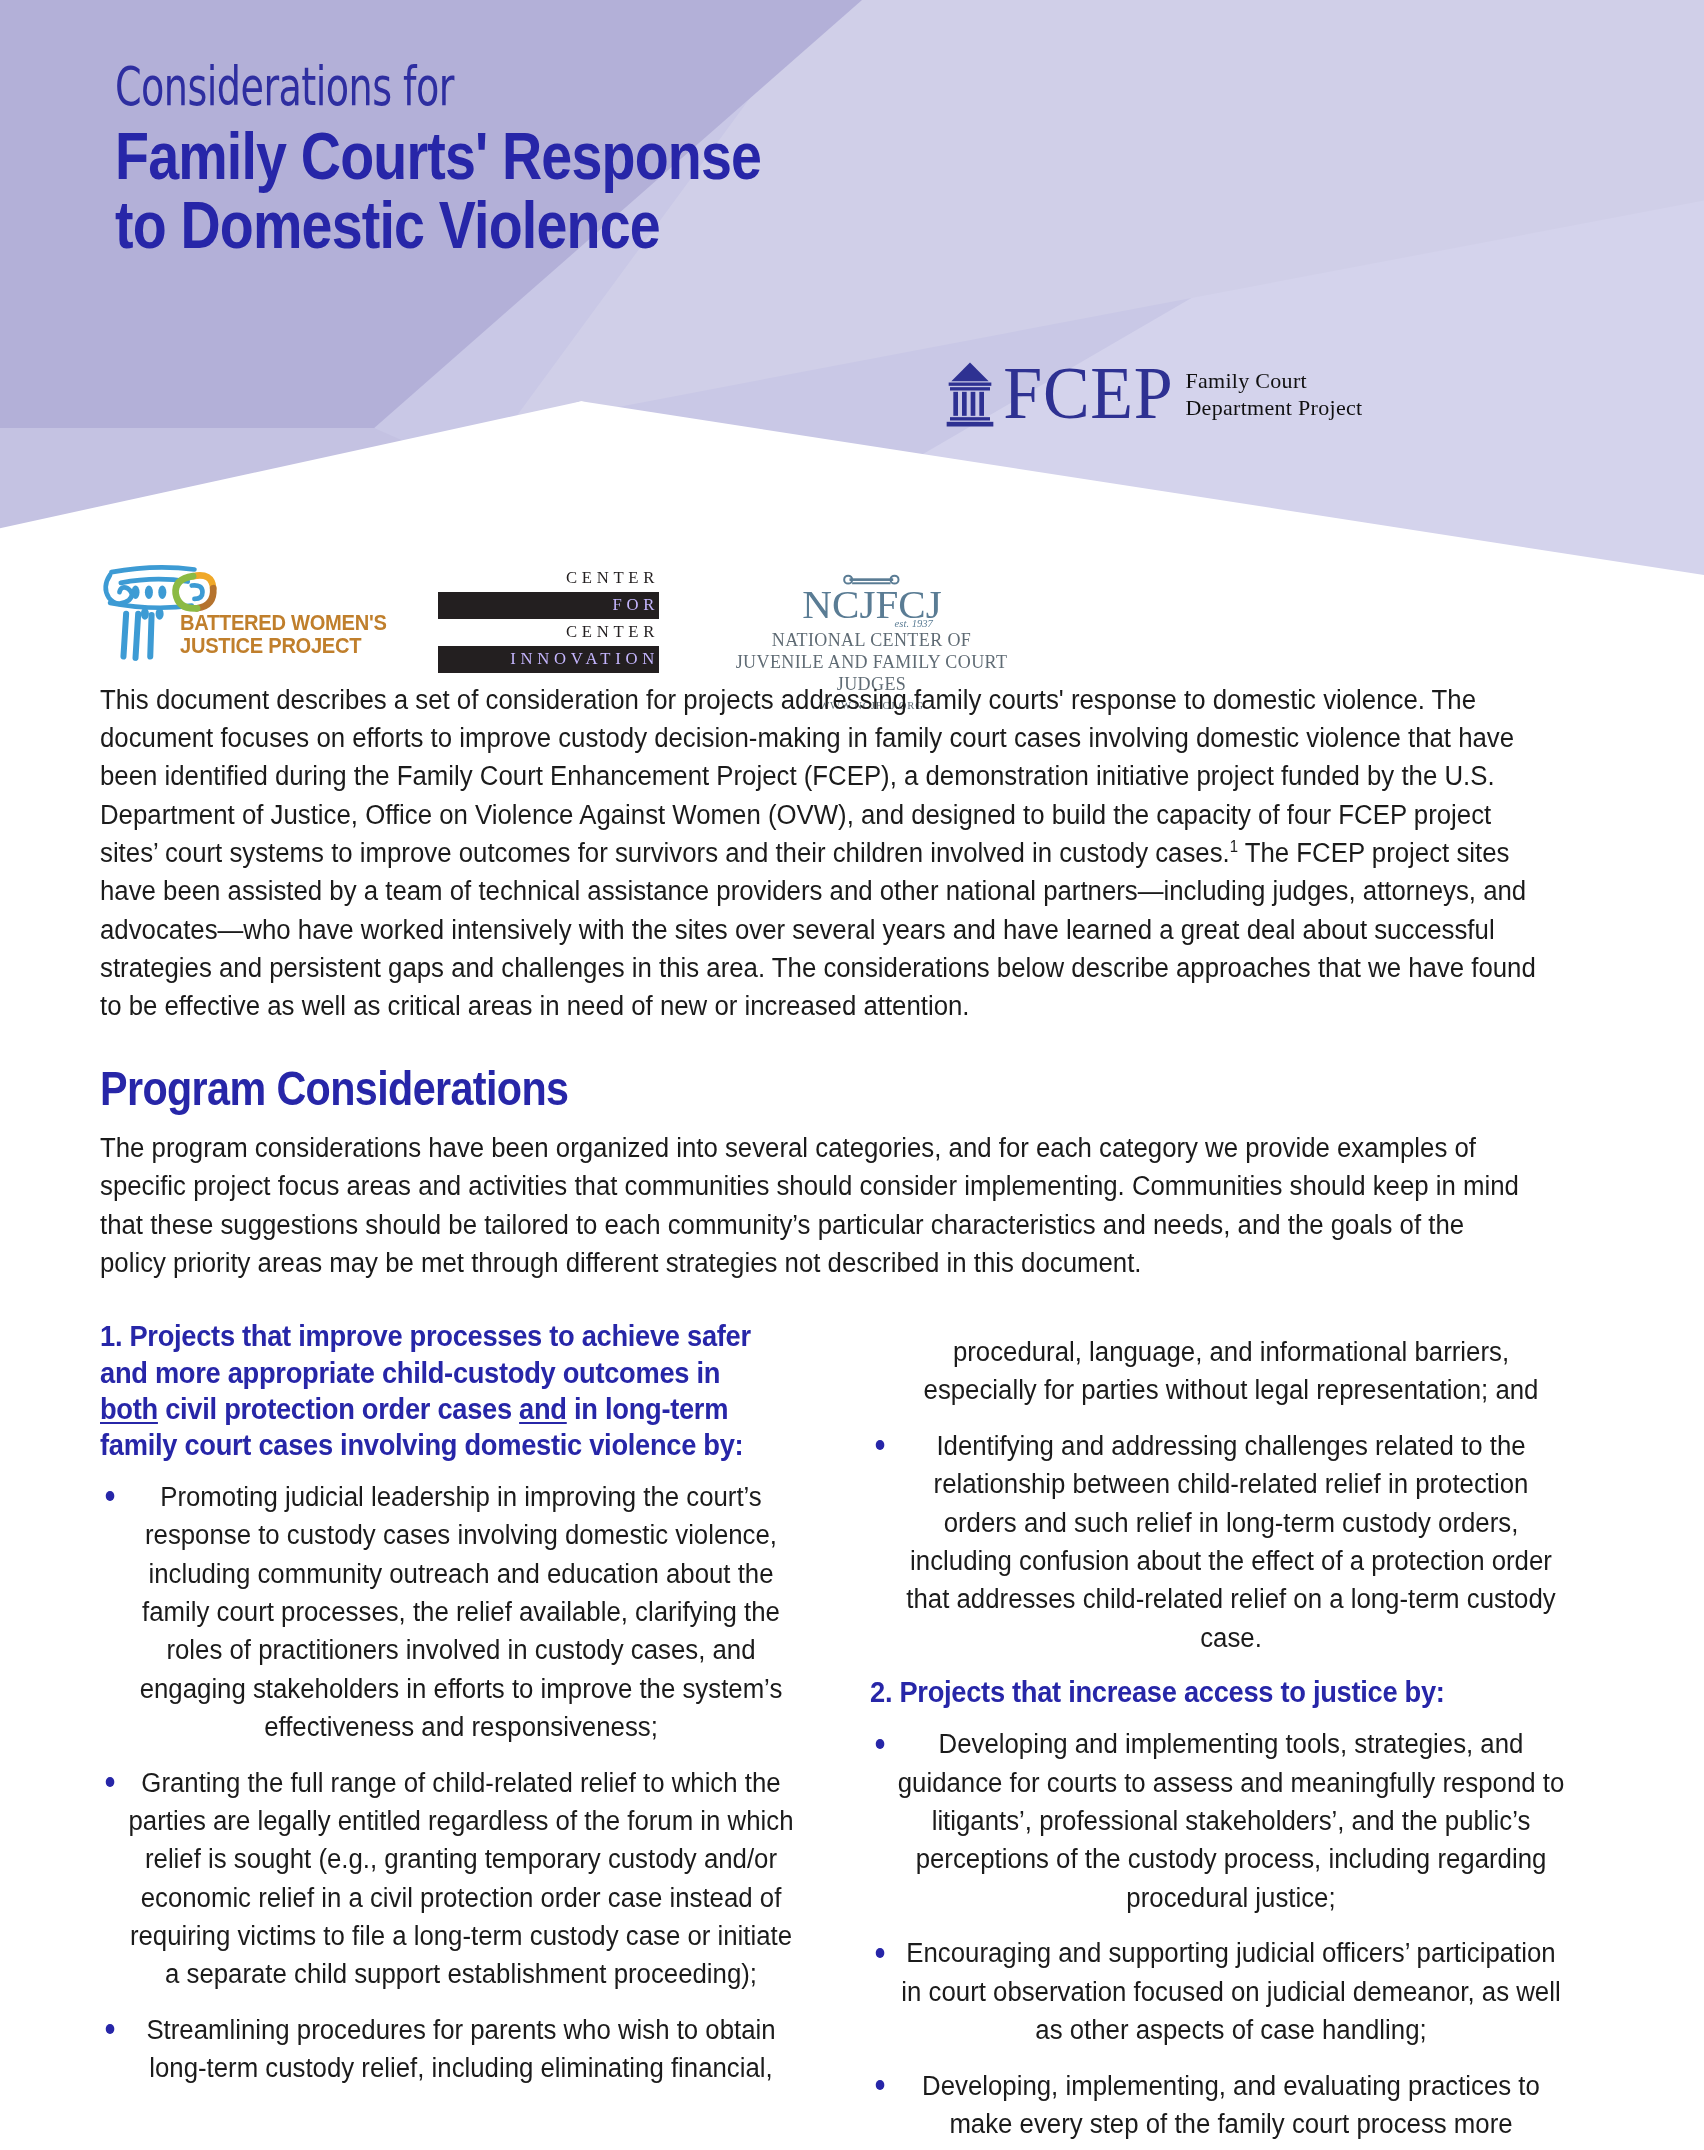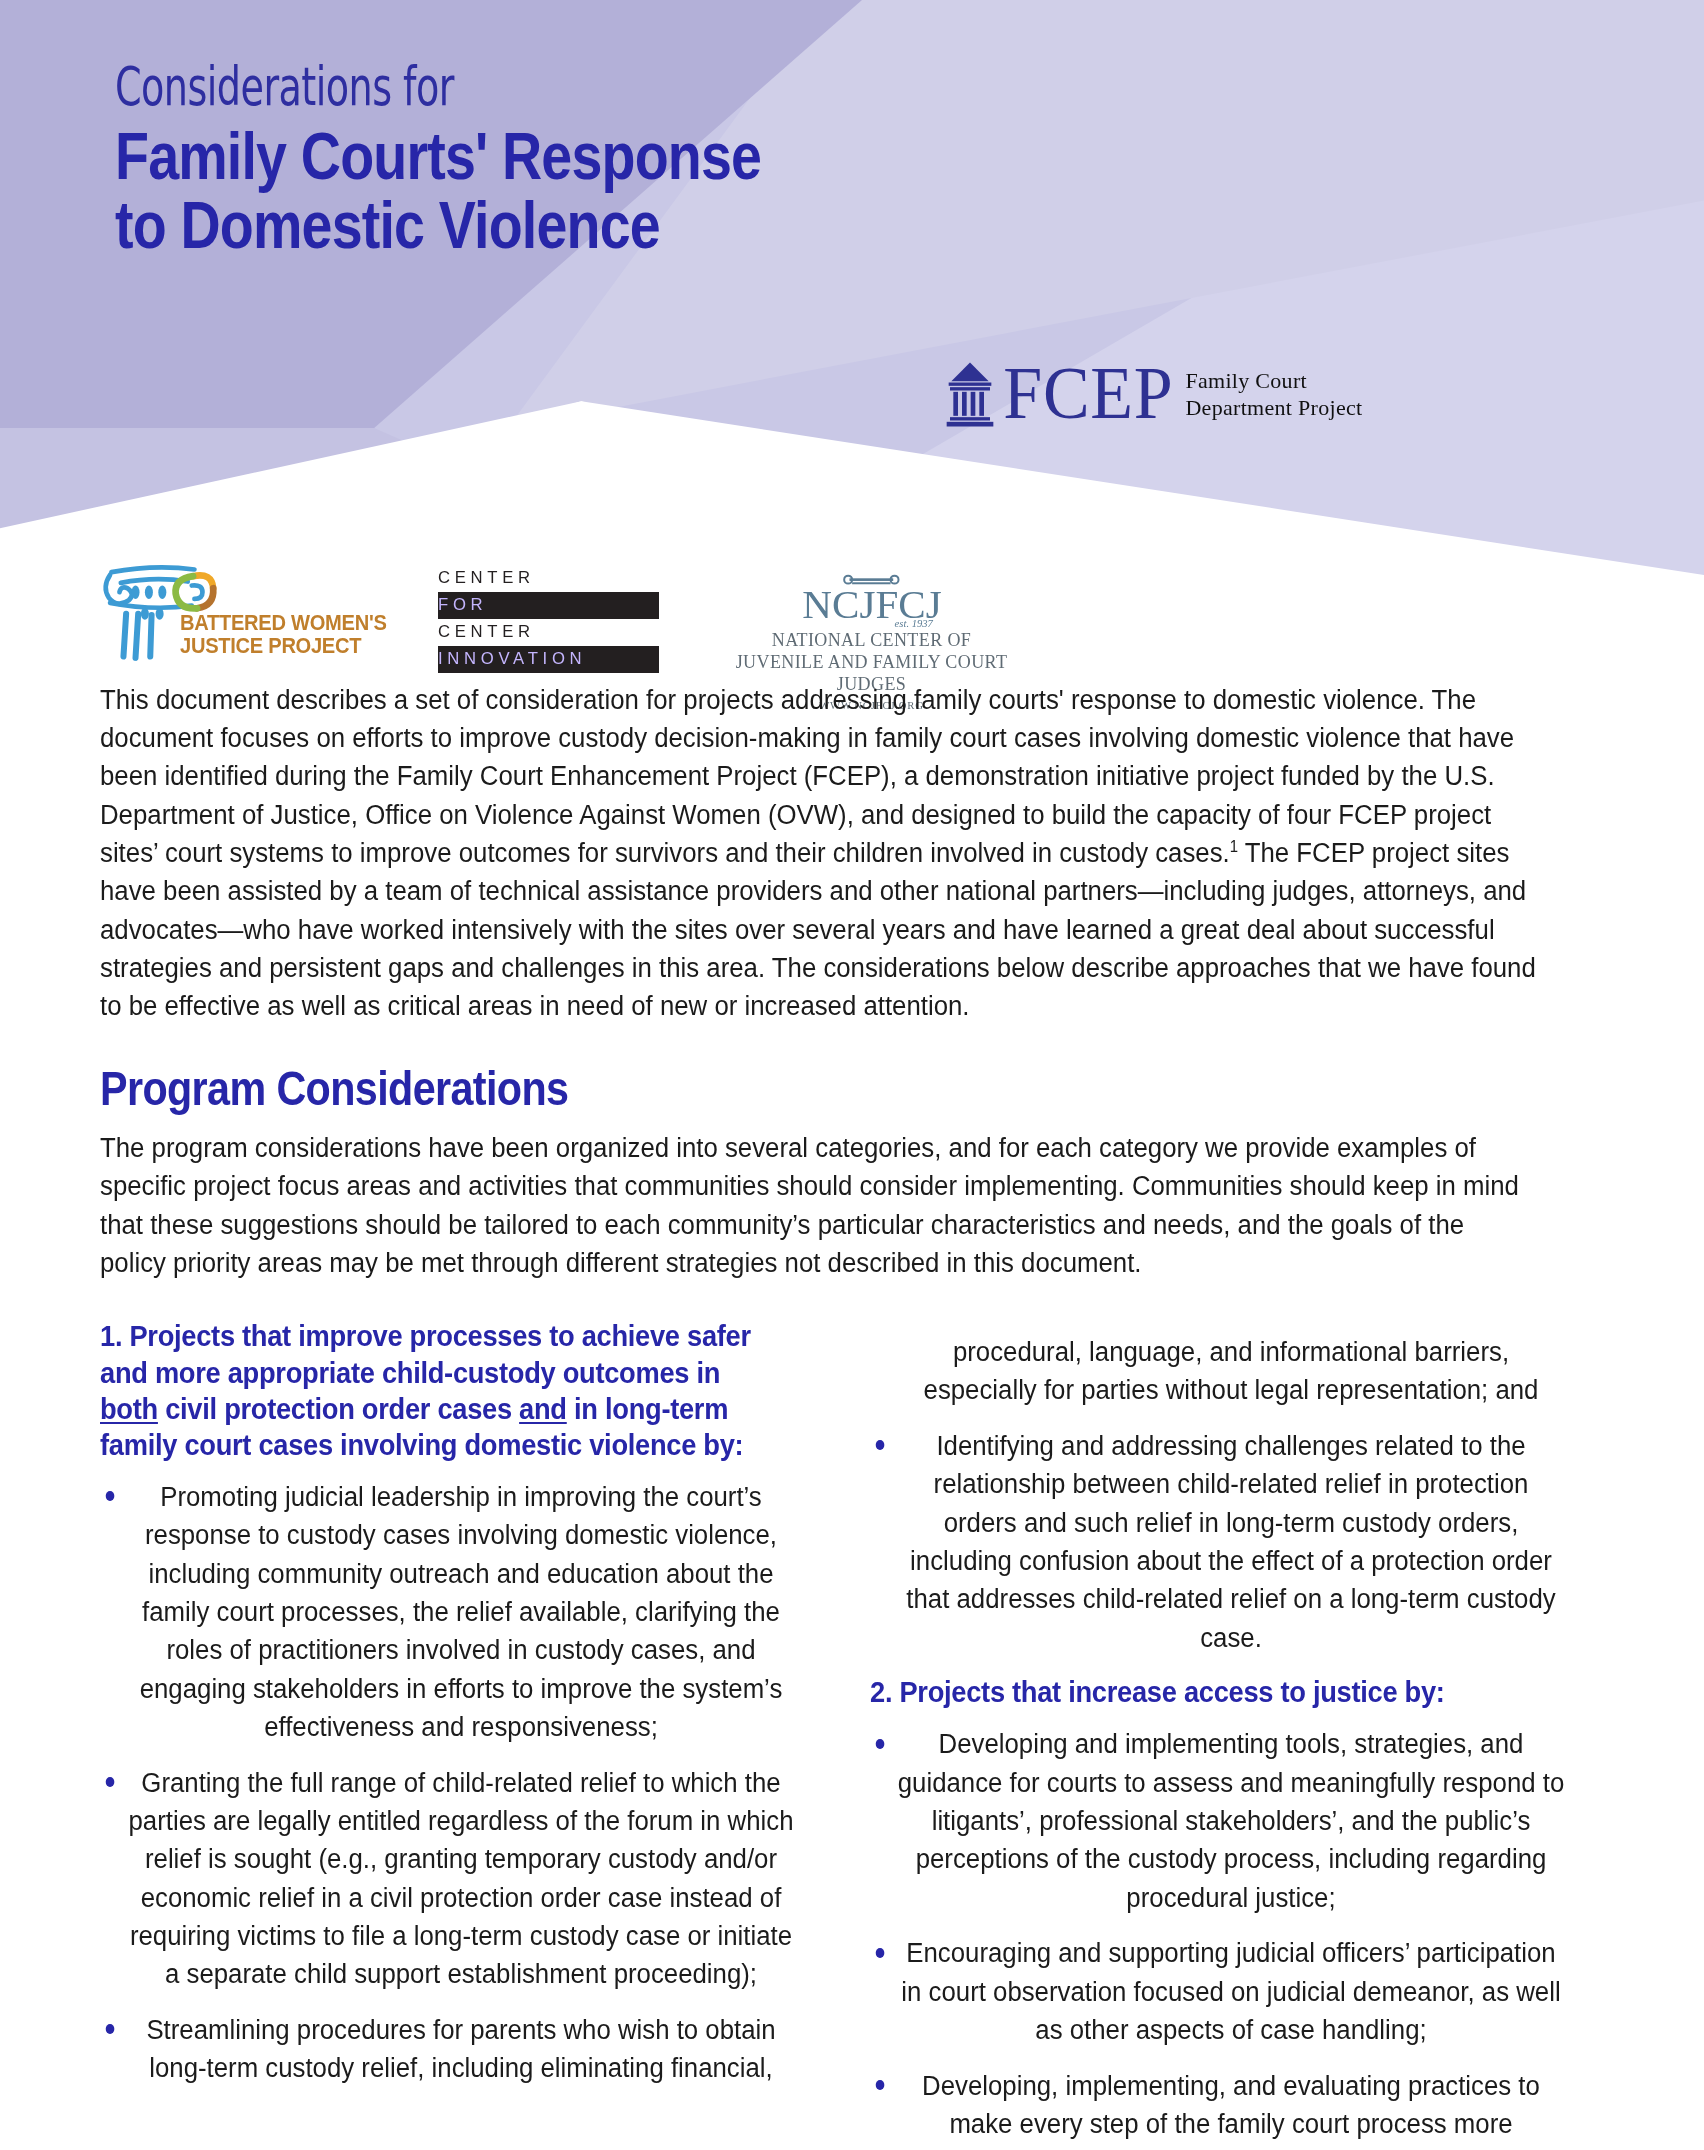--- a/index.html
+++ b/index.html
@@ -97,24 +97,24 @@
     line-height:1.08;
     color:#c07f2c;
     letter-spacing:-0.3px;
     transform:scaleX(0.94);
     transform-origin:left top;
     white-space:nowrap;
   }
 
   .cci { position:absolute; left:438px; top:14.7px; width:221px; }
   .cci-line {
-    font-family:Liberation Sans, sans-serif;
+    font-family:Liberation Serif, serif;
     font-size:16.7px;
     letter-spacing:4.7px;
-    text-align:left;
+    text-align:right;
     padding:3.3px 0 4px 0;
     color:#231f20;
   }
   .cci-line.inv { background:#231f20; color:#c4b5fd; }
 
   .ncjfcj { position:absolute; left:728px; top:23px; width:287px; text-align:center; }
   .ncjfcj-mark { width:200px; height:57px; display:block; margin:0 auto; }
   .ncjfcj-l1, .ncjfcj-l2 {
     font-family:"Liberation Serif", serif;
     font-size:18px;

